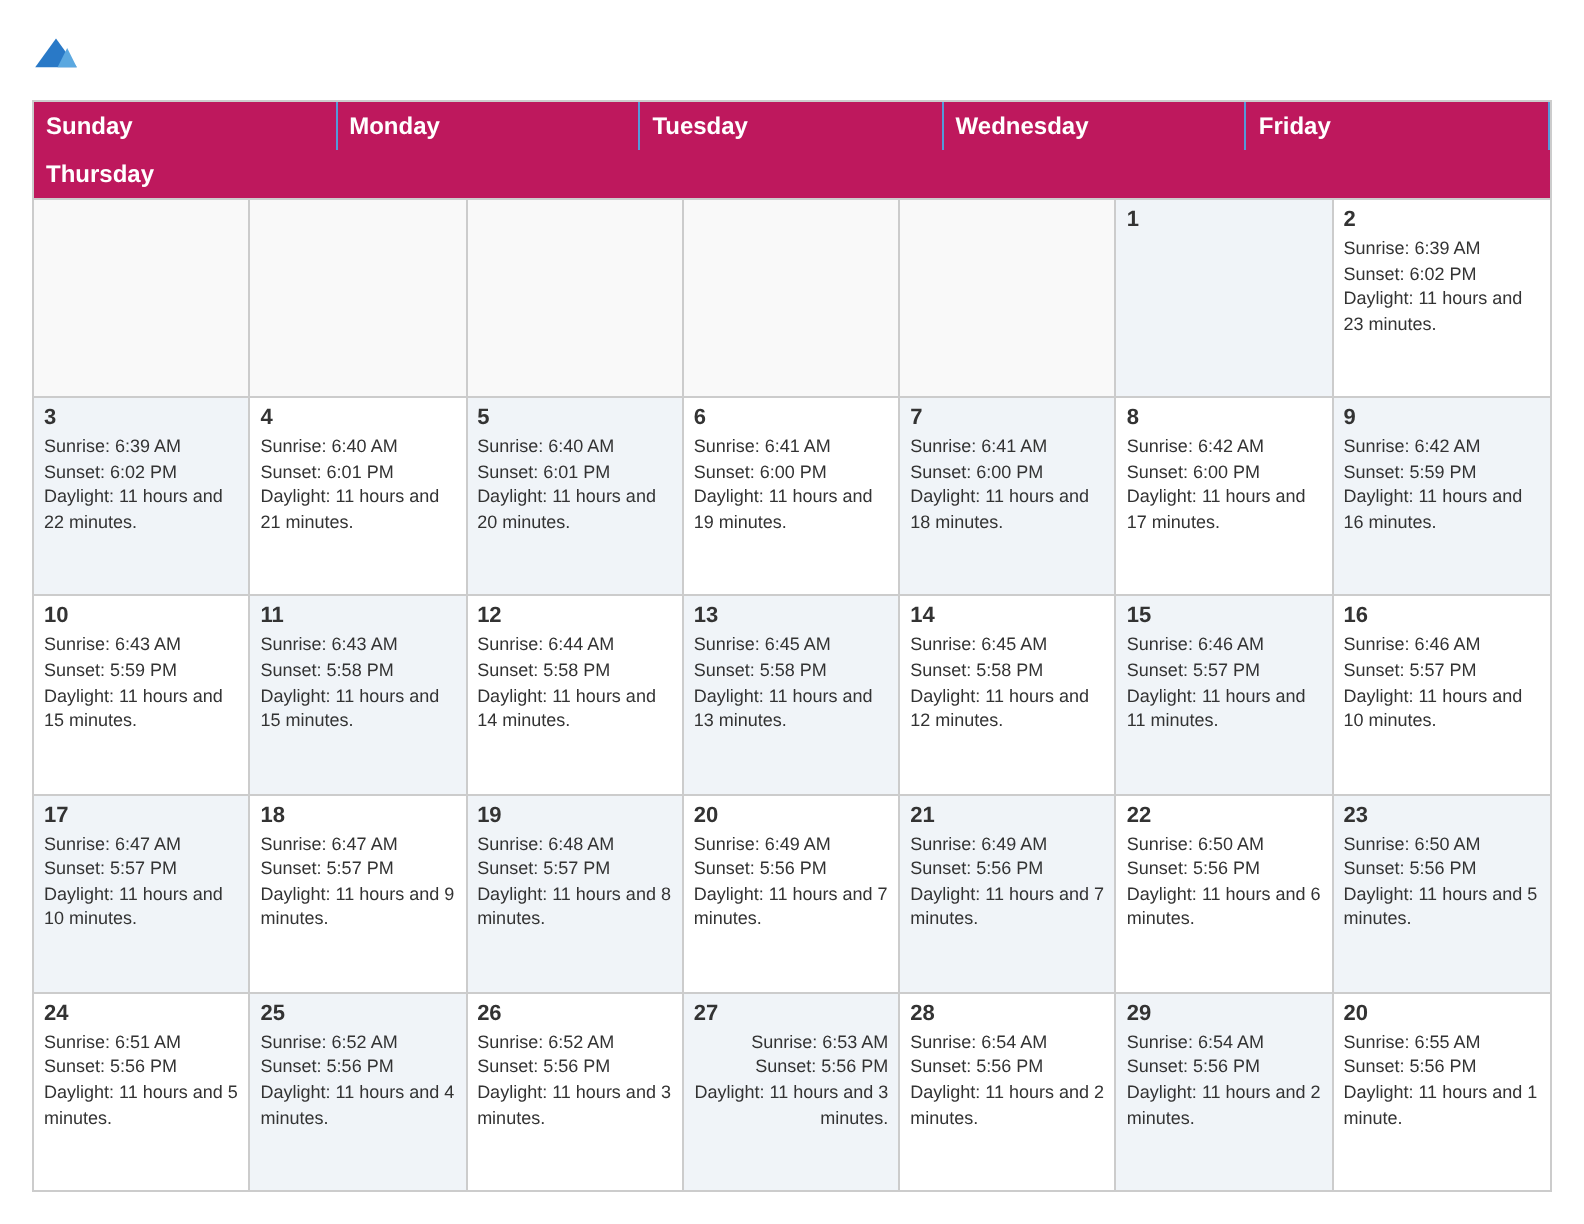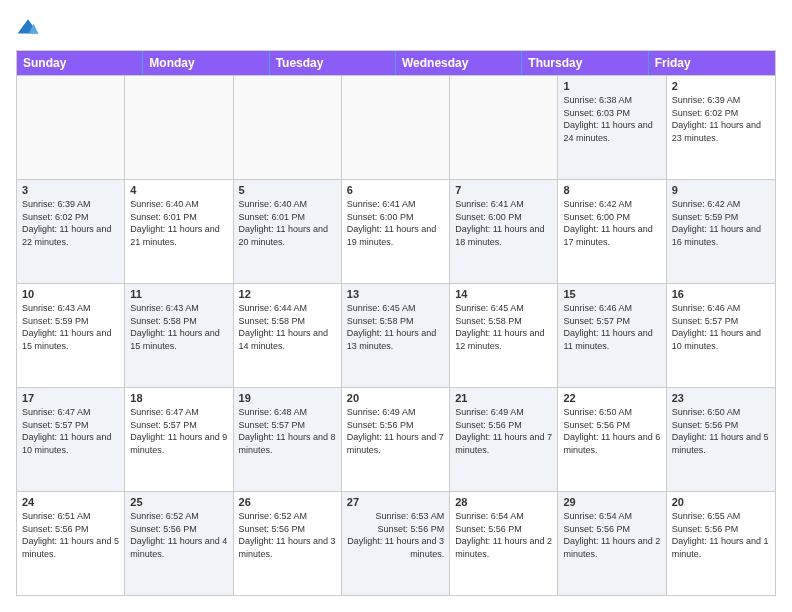--- a/index.html
+++ b/index.html
@@ -52,22 +52,22 @@
       color: #333;
     }
     .calendar {
       flex: 1;
       display: flex;
       flex-direction: column;
       border: 1px solid #ccc;
     }
     .cal-header {
       display: grid;
-      grid-template-columns: repeat(6, 1fr);
-      background: #8b5cf6;
+      grid-template-columns: repeat(5, 1fr);
+      background: #be185d;
     }
     .cal-header-cell {
       color: #fff;
       font-size: 12px;
       font-weight: bold;
       padding: 5px 6px;
       border-right: 1px solid #5599d9;
     }
     .cal-header-cell:last-child { border-right: none; }
     .cal-body {
@@ -123,35 +123,32 @@
       <div class="month-title"></div>
       <div class="location"></div>
     </div>
   </div>
   <div class="calendar">
     <div class="cal-header">
     <div class="cal-header-cell">Sunday</div>
         <div class="cal-header-cell">Monday</div>
         <div class="cal-header-cell">Tuesday</div>
         <div class="cal-header-cell">Wednesday</div>
+        <div class="cal-header-cell">Friday</div>
         <div class="cal-header-cell">Thursday</div>
-        <div class="cal-header-cell">Friday</div>
       </div>
     <div class="cal-body">
     <div class="cal-row">
           <div class="cal-cell empty"></div>
           <div class="cal-cell empty"></div>
           <div class="cal-cell empty"></div>
           <div class="cal-cell empty"></div>
           <div class="cal-cell empty"></div>
           <div class="cal-cell shaded">
             <span class="day-num">1</span>
-            <div class="cell-info" style="white-space: pre-line;">Sunrise: 6:38 AM
-Sunset: 6:03 PM
-Daylight: 11 hours and 24 minutes.</div>
           </div>
           <div class="cal-cell">
             <span class="day-num">2</span>
             <div class="cell-info" style="white-space: pre-line;">Sunrise: 6:39 AM
 Sunset: 6:02 PM
 Daylight: 11 hours and 23 minutes.</div>
           </div>
         </div>
         <div class="cal-row">
           <div class="cal-cell shaded">

